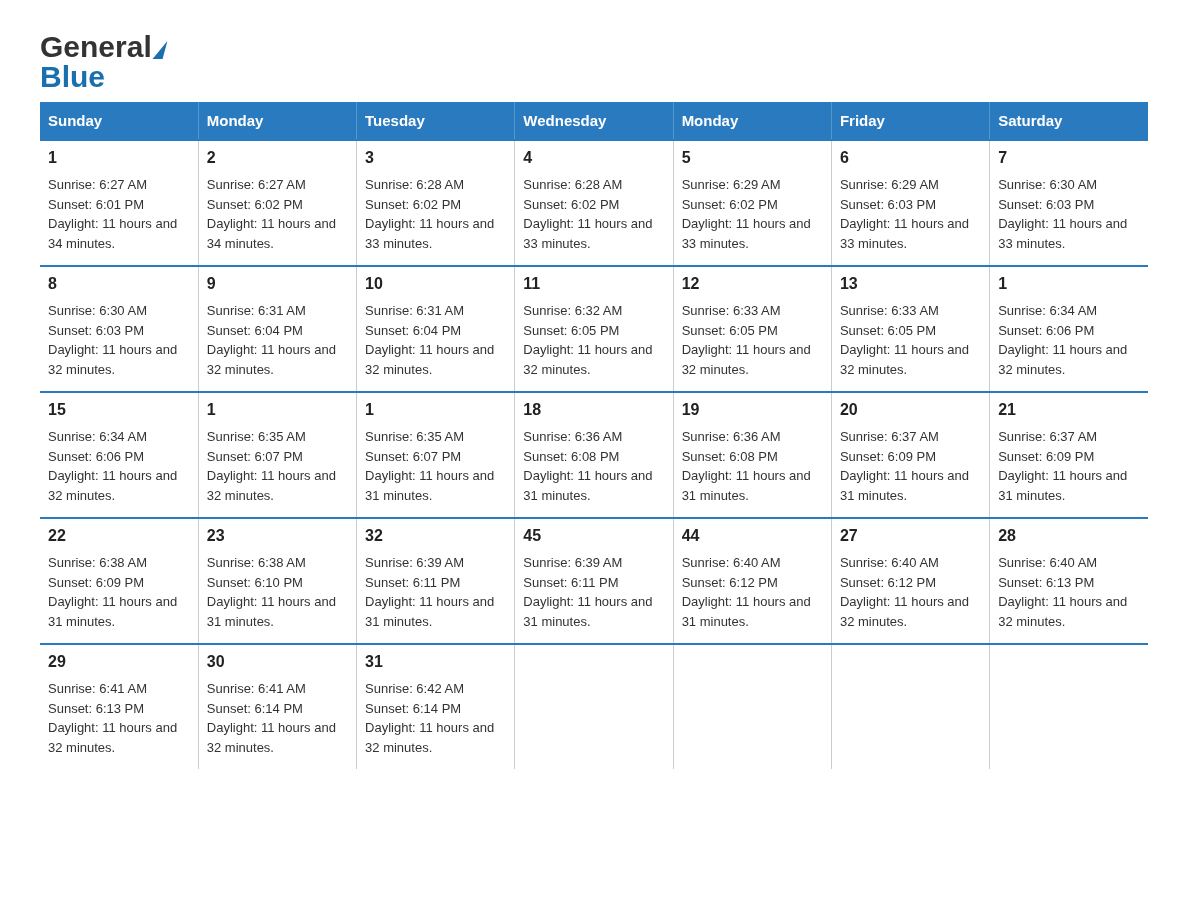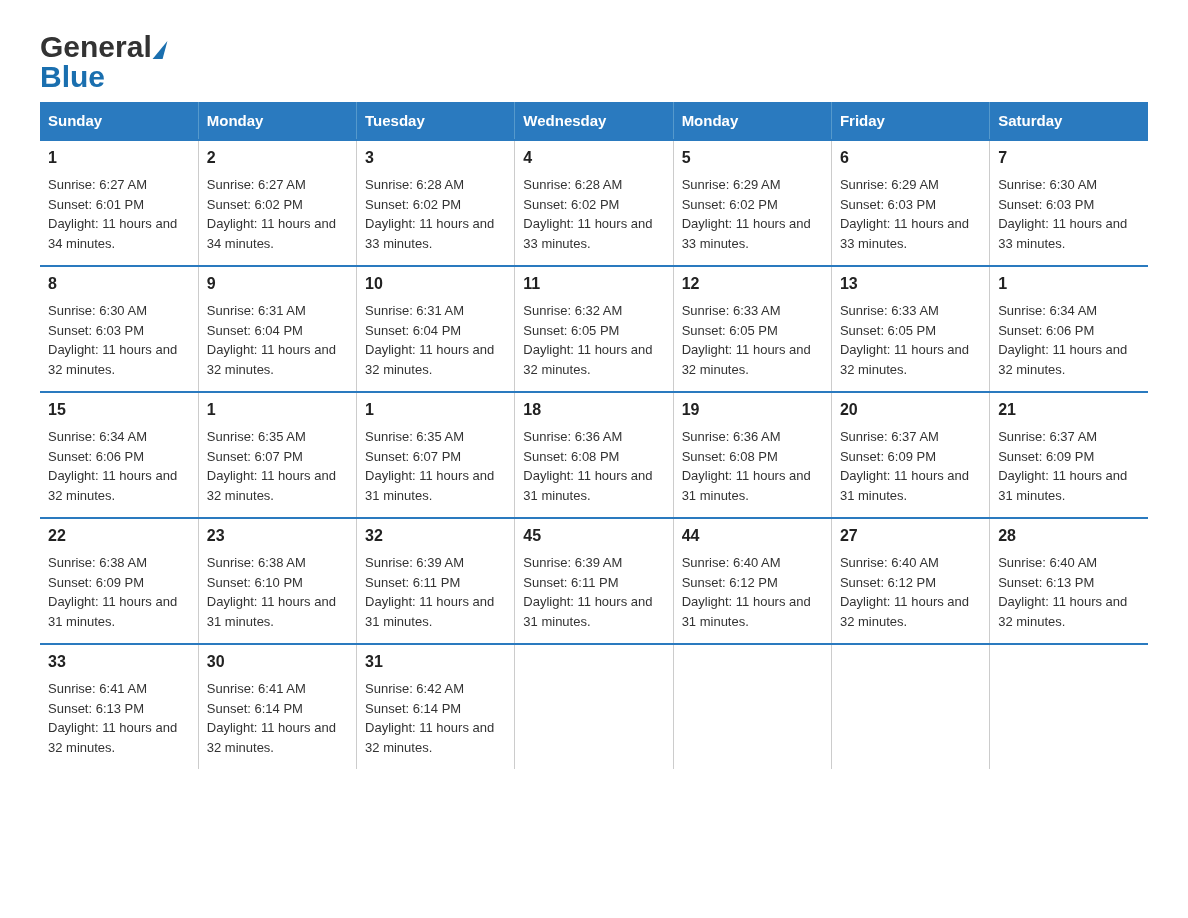--- a/index.html
+++ b/index.html
@@ -228,21 +228,21 @@
           <div class="day-number">27</div>
           <div class="day-info">Sunrise: 6:40 AM<br>Sunset: 6:12 PM<br>Daylight: 11 hours and 32 minutes.</div>
         </td>
         <td>
           <div class="day-number">28</div>
           <div class="day-info">Sunrise: 6:40 AM<br>Sunset: 6:13 PM<br>Daylight: 11 hours and 32 minutes.</div>
         </td>
       </tr>
       <tr>
         <td>
-          <div class="day-number">33</div>
+          <div class="day-number">29</div>
           <div class="day-info">Sunrise: 6:41 AM<br>Sunset: 6:13 PM<br>Daylight: 11 hours and 32 minutes.</div>
         </td>
         <td>
           <div class="day-number">30</div>
           <div class="day-info">Sunrise: 6:41 AM<br>Sunset: 6:14 PM<br>Daylight: 11 hours and 32 minutes.</div>
         </td>
         <td>
           <div class="day-number">31</div>
           <div class="day-info">Sunrise: 6:42 AM<br>Sunset: 6:14 PM<br>Daylight: 11 hours and 32 minutes.</div>
         </td>

